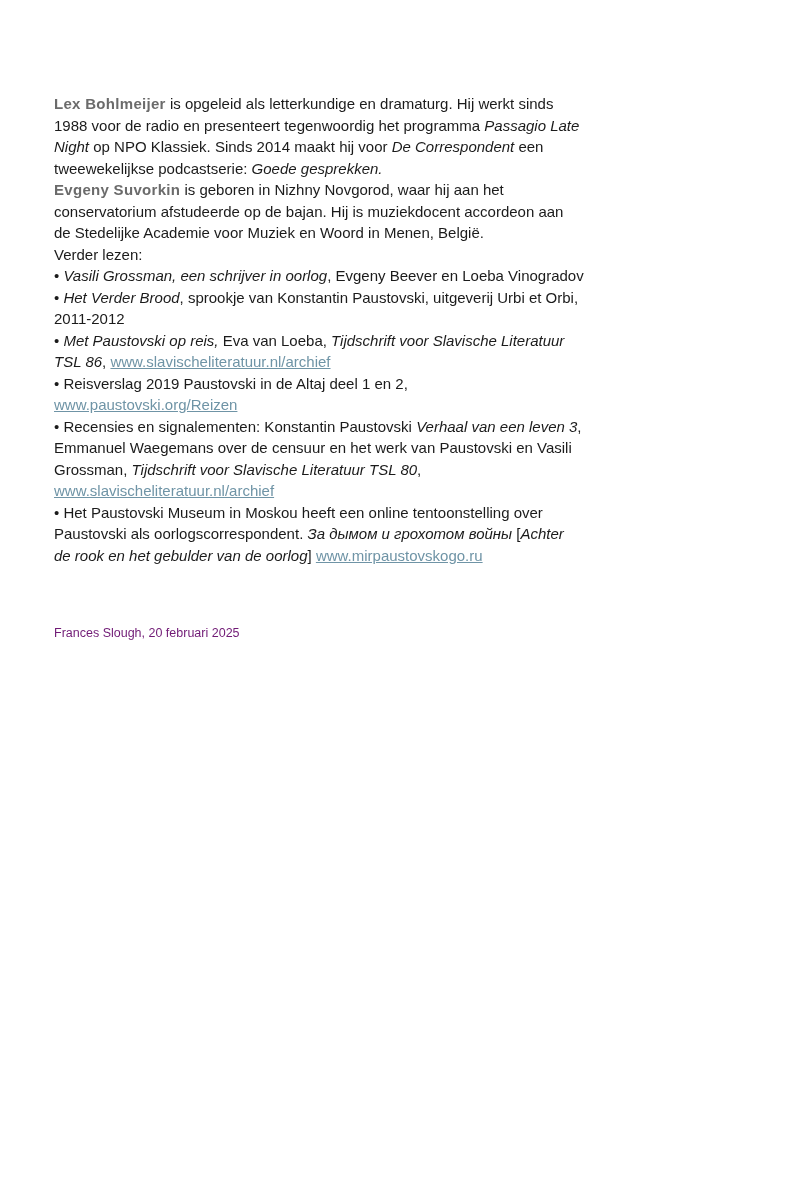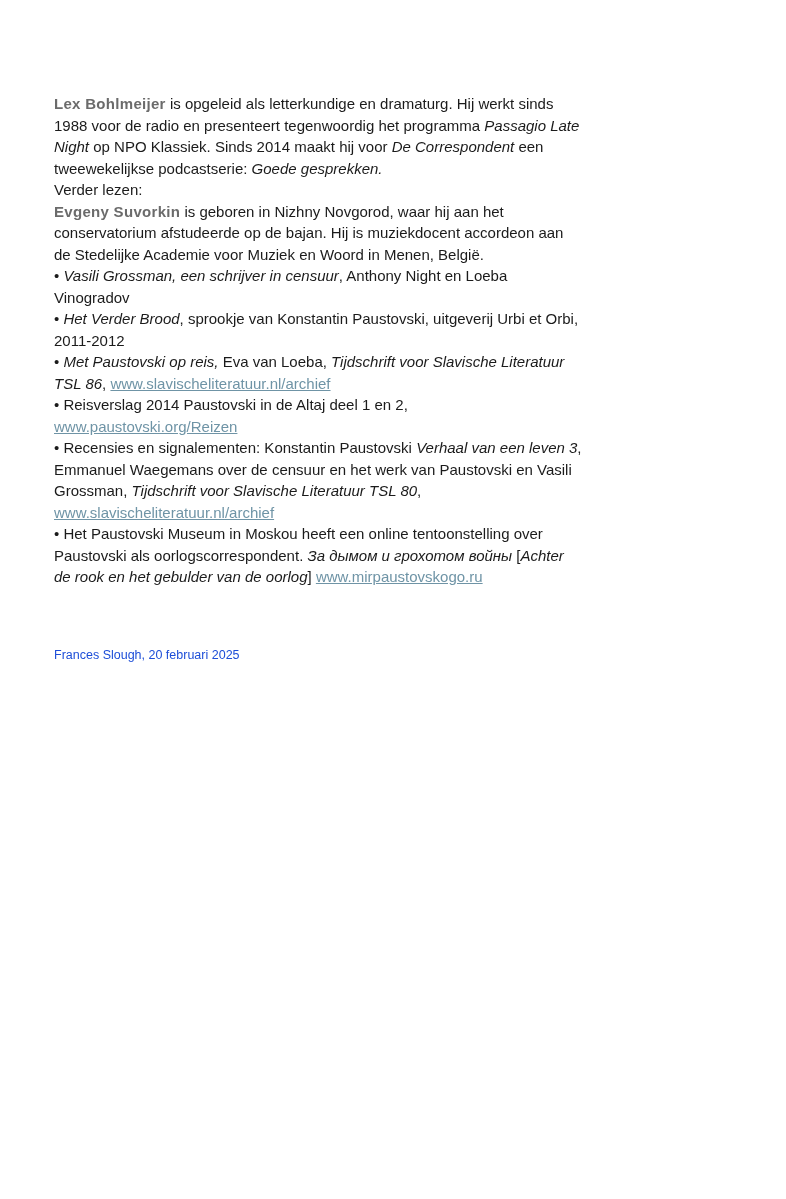--- a/index.html
+++ b/index.html
@@ -42,40 +42,40 @@
   .italic { font-style: italic; }
   a.link {
     color: var(--link-color);
     text-decoration: underline;
     cursor: pointer;
   }
   .signature {
     margin: 59px 0 0 0;
     font-size: 12.5px;
     line-height: 17px;
-    color: #1d4ed8;
+    color: #701a75;
   }
 </style>
 </head>
 <body>
 
 <div class="page">
   <div class="content">
 
     <p class="runs-para bio-lex"><span class="name">Lex Bohlmeijer</span><span class="normal"> is opgeleid als letterkundige en dramaturg. Hij werkt sinds 1988 voor de radio en presenteert tegenwoordig het programma </span><span class="italic">Passagio Late Night</span><span class="normal"> op NPO Klassiek. Sinds 2014 maakt hij voor </span><span class="italic">De Correspondent</span><span class="normal"> een tweewekelijkse podcastserie: </span><span class="italic">Goede gesprekken.</span></p>
 
+    <p class="runs-para bio-evgeny"><span class="name">Evgeny Suvorkin</span><span class="normal"> is geboren in Nizhny Novgorod, waar hij aan het conservatorium afstudeerde op de bajan. Hij is muziekdocent accordeon aan de Stedelijke Academie voor Muziek en Woord in Menen, België.</span></p>
+
     <p class="runs-para further-heading">Verder lezen:</p>
 
-    <p class="runs-para bio-evgeny"><span class="name">Evgeny Suvorkin</span><span class="normal"> is geboren in Nizhny Novgorod, waar hij aan het conservatorium afstudeerde op de bajan. Hij is muziekdocent accordeon aan de Stedelijke Academie voor Muziek en Woord in Menen, België.</span></p>
-
     <div>
-      <p class="runs-para reading-item"><span class="normal">• </span><span class="italic">Vasili Grossman, een schrijver in censuur</span><span class="normal">, Anthony Night en Loeba Vinogradov</span></p>
+      <p class="runs-para reading-item"><span class="normal">• </span><span class="italic">Vasili Grossman, een schrijver in oorlog</span><span class="normal">, Evgeny Beever en Loeba Vinogradov</span></p>
       <p class="runs-para reading-item"><span class="normal">• </span><span class="italic">Het Verder Brood</span><span class="normal">, sprookje van Konstantin Paustovski, uitgeverij Urbi et Orbi,  2011-2012</span></p>
       <p class="runs-para reading-item"><span class="normal">• </span><span class="italic">Met Paustovski op reis,</span><span class="normal"> Eva van Loeba, </span><span class="italic">Tijdschrift voor Slavische Literatuur TSL 86</span><span class="normal">, </span><a class="link" href="#">www.slavischeliteratuur.nl/archief</a></p>
-      <p class="runs-para reading-item"><span class="normal">• Reisverslag 2014 Paustovski in de Altaj deel 1 en 2, </span><a class="link" href="#">www.paustovski.org/Reizen</a></p>
+      <p class="runs-para reading-item"><span class="normal">• Reisverslag 2019 Paustovski in de Altaj deel 1 en 2, </span><a class="link" href="#">www.paustovski.org/Reizen</a></p>
       <p class="runs-para reading-item"><span class="normal">• Recensies en signalementen: Konstantin Paustovski </span><span class="italic">Verhaal van een leven 3</span><span class="normal">, Emmanuel Waegemans over de censuur en het werk van Paustovski en Vasili Grossman, </span><span class="italic">Tijdschrift voor Slavische Literatuur TSL 80</span><span class="normal">, </span><a class="link" href="#">www.slavischeliteratuur.nl/archief</a></p>
       <p class="runs-para reading-item"><span class="normal">• Het Paustovski Museum in Moskou heeft een online tentoonstelling over Paustovski als oorlogscorrespondent. </span><span class="italic">За дымом и грохотом войны</span><span class="normal"> [</span><span class="italic">Achter de rook en het gebulder van de oorlog</span><span class="normal">] </span><a class="link" href="#">www.mirpaustovskogo.ru</a></p>
     </div>
 
     <p class="signature">Frances Slough, 20 februari 2025</p>
 
   </div>
 </div>
 
 </body></html>

